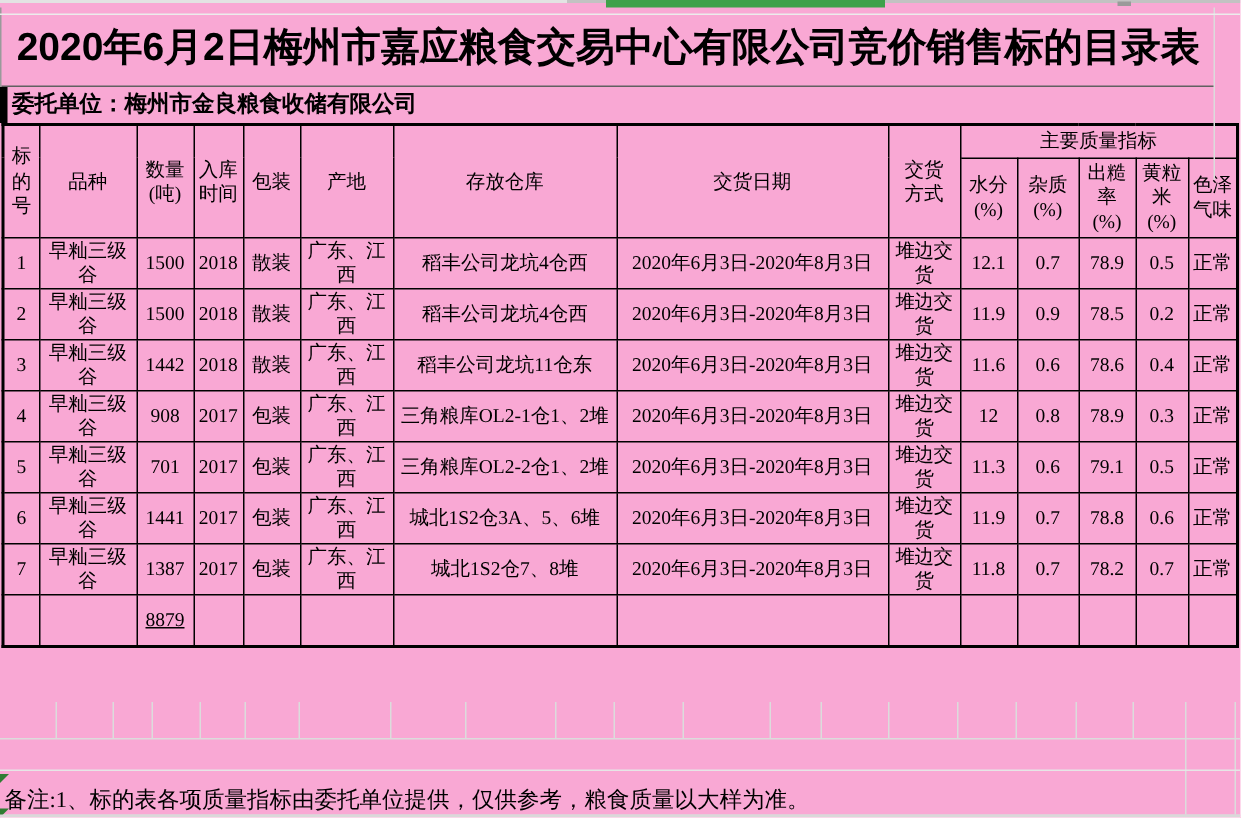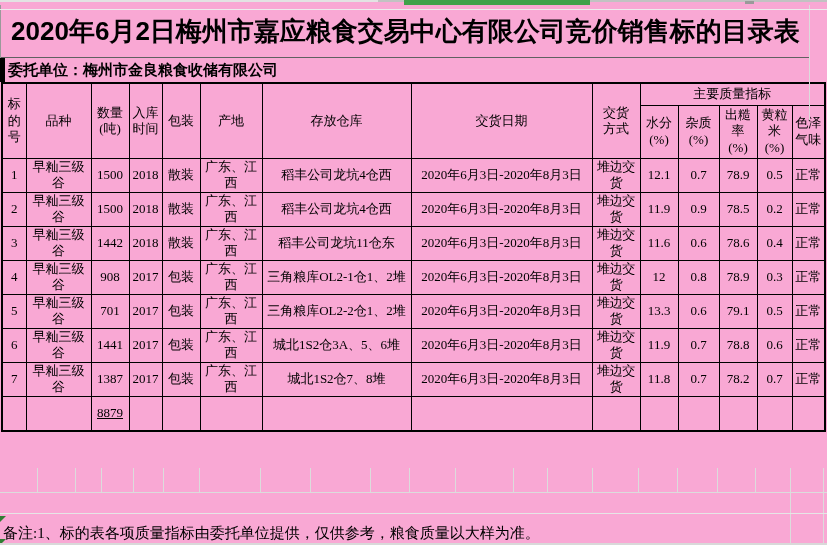--- a/index.html
+++ b/index.html
@@ -208,21 +208,21 @@
       <tr class="data">
         <td>5</td>
         <td class="c-var">早籼三级谷</td>
         <td class="c-qty">701</td>
         <td class="c-year">2017</td>
         <td>包装</td>
         <td class="c-org">广东、江西</td>
         <td class="c-wh">三角粮库OL2-2仓1、2堆</td>
         <td class="c-date">2020年6月3日-2020年8月3日</td>
         <td class="c-met">堆边交货</td>
-        <td class="c-q">13.3</td>
+        <td class="c-q">11.3</td>
         <td class="c-q">0.6</td>
         <td class="c-q">79.1</td>
         <td class="c-q">0.5</td>
         <td>正常</td>
       </tr>
       <tr class="data">
         <td>6</td>
         <td class="c-var">早籼三级谷</td>
         <td class="c-qty">1441</td>
         <td class="c-year">2017</td>

